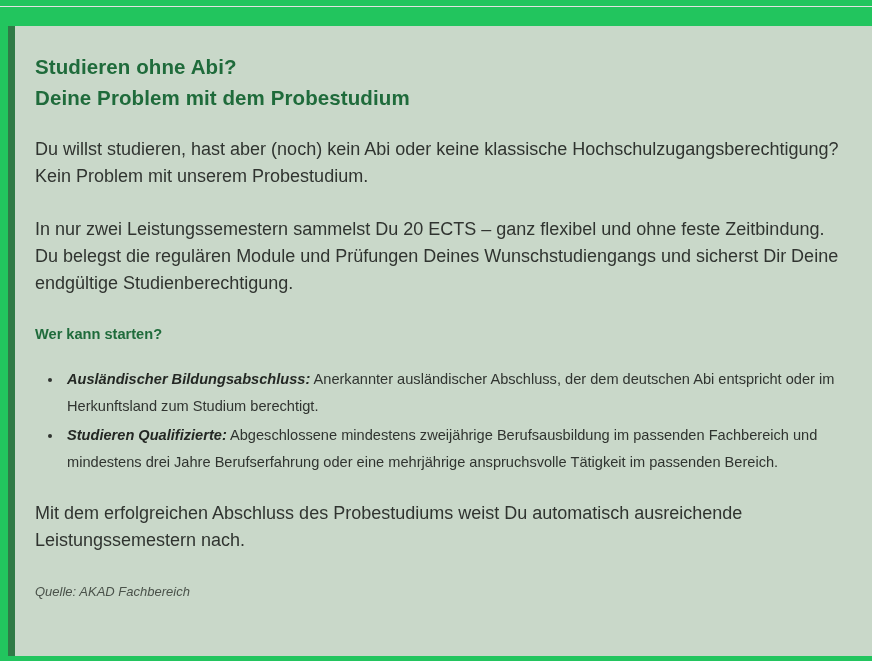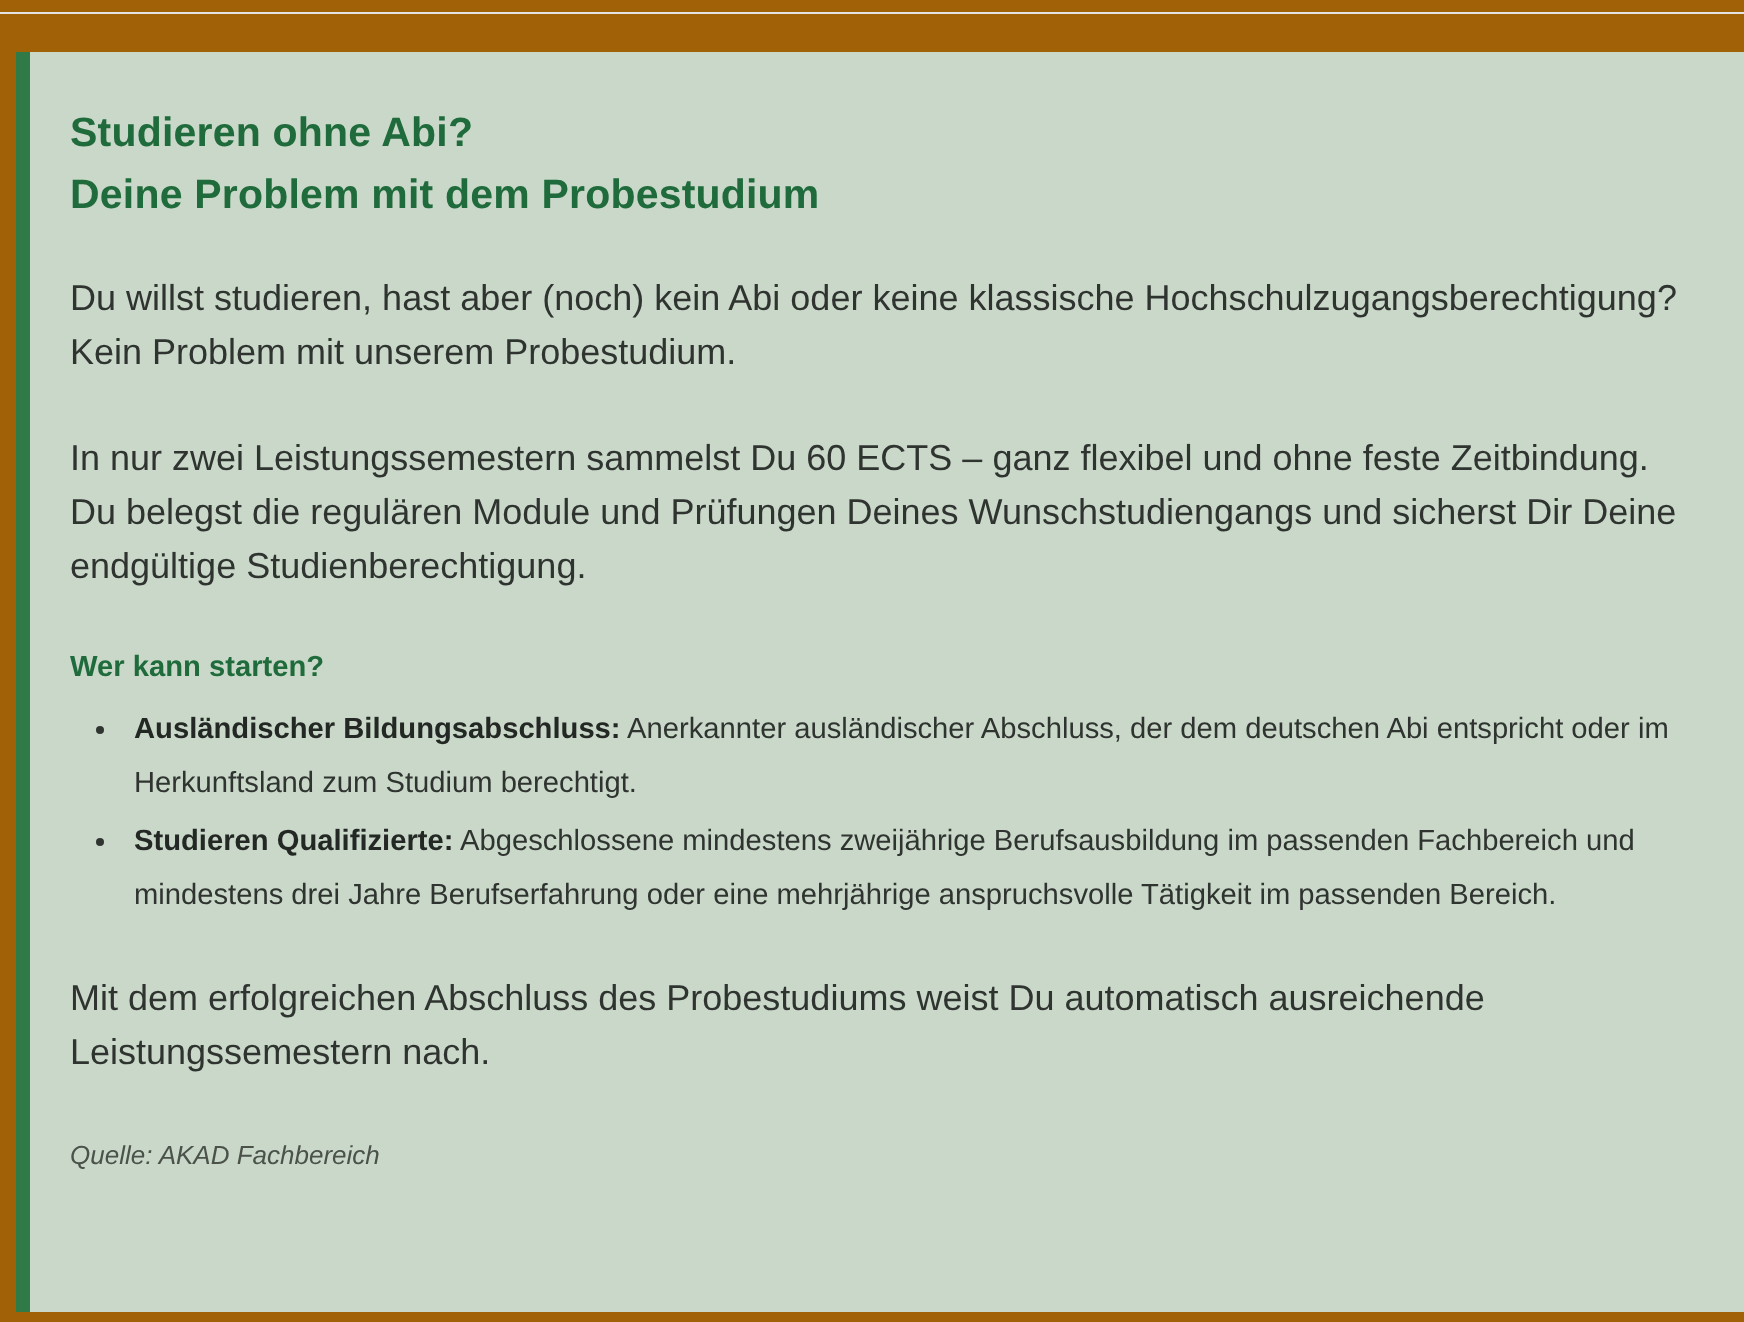--- a/index.html
+++ b/index.html
@@ -5,21 +5,21 @@
   html, body {
     margin: 0;
     padding: 0;
     background: #ffffff;
     font-family: "Liberation Sans", sans-serif;
   }
   #page {
     width: 872px;
     height: 661px;
     position: relative;
-    background: #a16207;
+    background: #22c55e;
     overflow: hidden;
     box-sizing: border-box;
   }
   .top-rule {
     position: absolute;
     top: 6px;
     left: 0;
     width: 872px;
     height: 1px;
     background: #e3e3e3;
@@ -54,37 +54,38 @@
     margin: 0 0 26px 0;
   }
   p.body-text.tight {
     margin-bottom: 24px;
   }
   .subhead {
     color: #1f6b3b;
     font-size: 14.6px;
     font-weight: bold;
     line-height: 27px;
-    margin: 0 0 4px 0;
+    margin: 0 0 18px 0;
   }
   ul.bullets {
     margin: 0 0 24px 0;
     padding-left: 28px;
     list-style-type: disc;
   }
   ul.bullets li {
     color: #303430;
     font-size: 14.6px;
     line-height: 27px;
     margin: 0 0 2px 0;
     padding-left: 4px;
   }
   ul.bullets li b {
     color: #242824;
     font-weight: bold;
+    font-style: italic;
   }
   .source {
     color: #4a524a;
     font-size: 13px;
     font-style: italic;
     line-height: 20px;
     margin: 28px 0 0 0;
   }
 </style>
 </head>
@@ -96,21 +97,21 @@
 
   <div class="callout">
 
     <h1 class="headline">
       <span class="line">Studieren ohne Abi?</span>
       <span class="line">Deine Problem mit dem Probestudium</span>
     </h1>
 
     <p class="body-text">Du willst studieren, hast aber (noch) kein Abi oder keine klassische Hochschulzugangsberechtigung? Kein Problem mit unserem Probestudium.</p>
 
-    <p class="body-text tight">In nur zwei Leistungssemestern sammelst Du 60 ECTS – ganz flexibel und ohne feste Zeitbindung. Du belegst die regulären Module und Prüfungen Deines Wunschstudiengangs und sicherst Dir Deine endgültige Studienberechtigung.</p>
+    <p class="body-text tight">In nur zwei Leistungssemestern sammelst Du 20 ECTS – ganz flexibel und ohne feste Zeitbindung. Du belegst die regulären Module und Prüfungen Deines Wunschstudiengangs und sicherst Dir Deine endgültige Studienberechtigung.</p>
 
     <p class="subhead">Wer kann starten?</p>
 
     <ul class="bullets">
       <li>
         <b>Ausländischer Bildungsabschluss:</b><span> Anerkannter ausländischer Abschluss, der dem deutschen Abi entspricht oder im Herkunftsland zum Studium berechtigt.</span>
       </li>
       <li>
         <b>Studieren Qualifizierte:</b><span> Abgeschlossene mindestens zweijährige Berufsausbildung im passenden Fachbereich und mindestens drei Jahre Berufserfahrung oder eine mehrjährige anspruchsvolle Tätigkeit im passenden Bereich.</span>
       </li>

